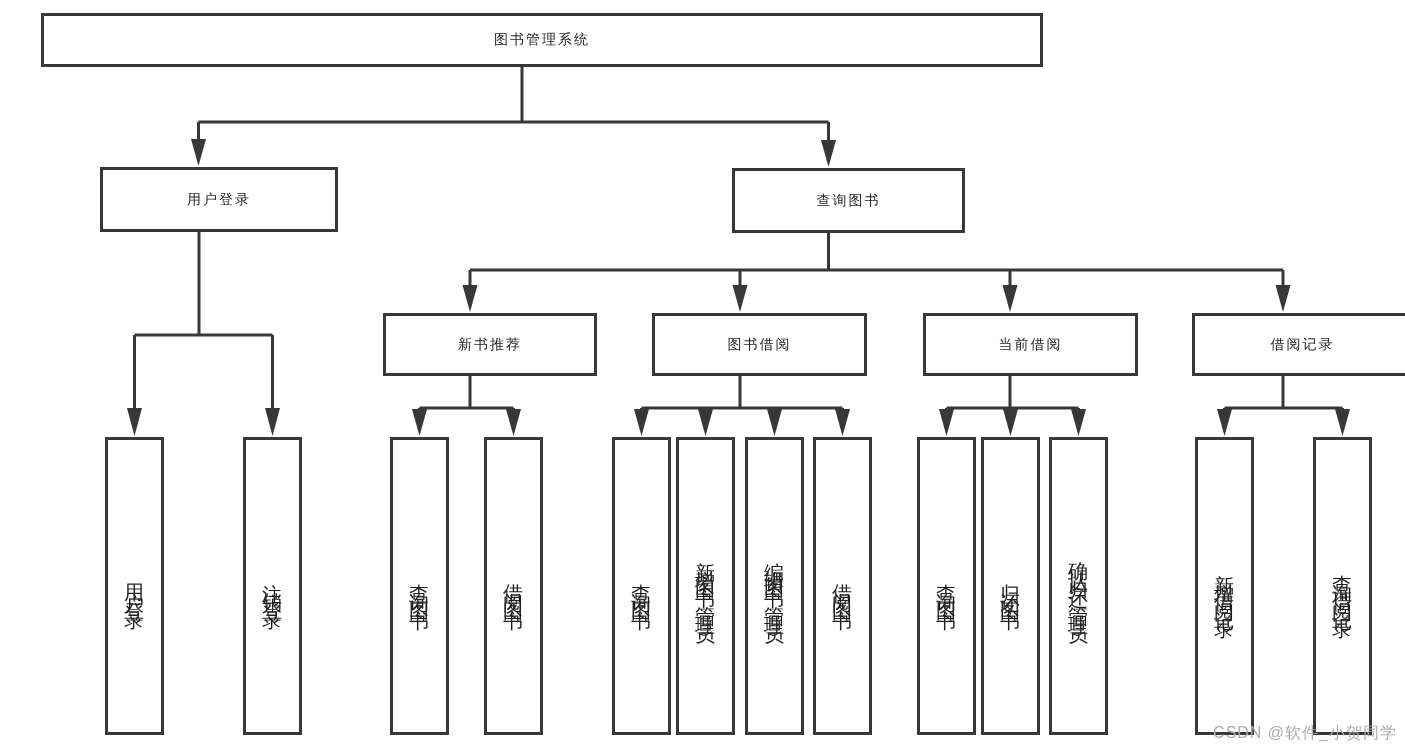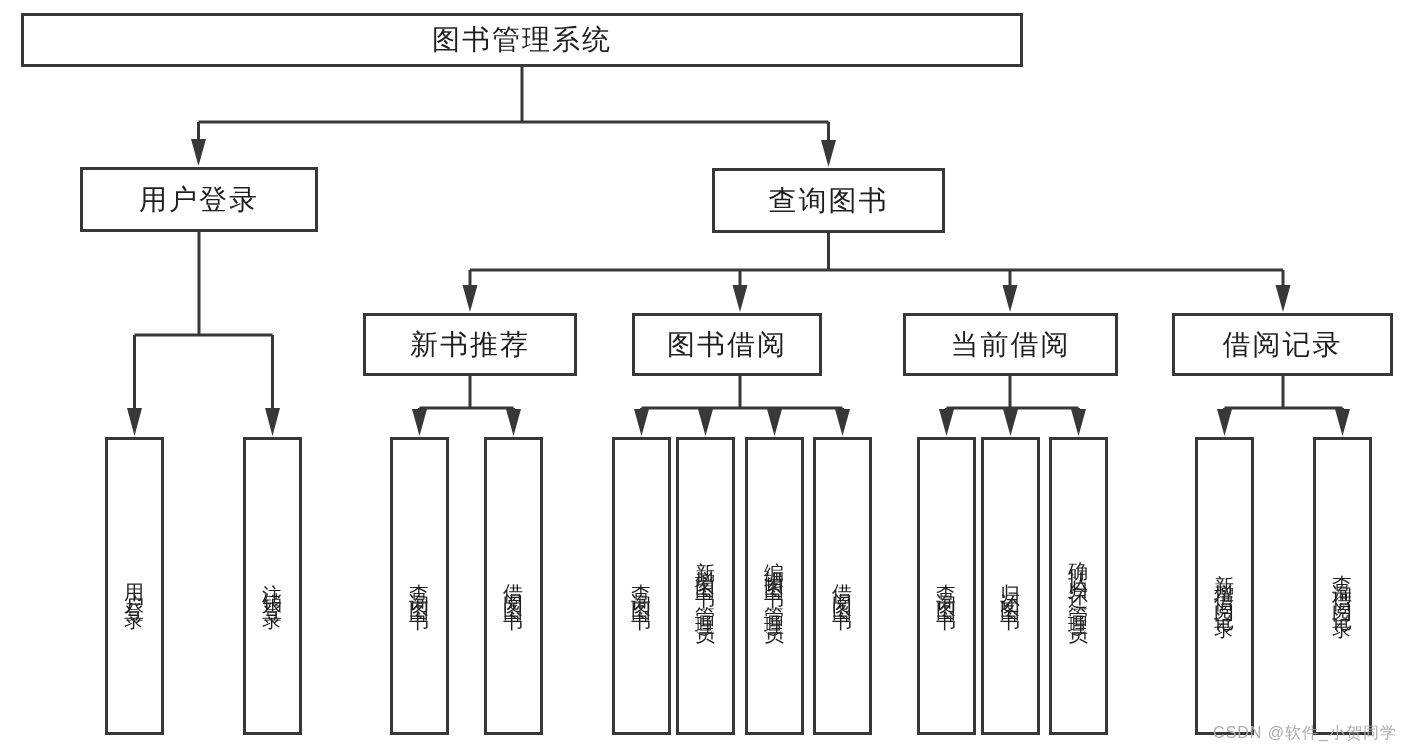--- a/index.html
+++ b/index.html
@@ -22,23 +22,24 @@
     box-sizing: border-box;
     background: #ffffff;
     border: 3px solid #383838;
     display: flex;
     align-items: center;
     justify-content: center;
     color: #1f1f1f;
     text-align: center;
   }
   .hbox {
-    font-size: 28px;
+    font-size: 14px;
     letter-spacing: 2px;
     white-space: nowrap;
+    margin-left: 20px;
   }
   .vbox {
     writing-mode: vertical-rl;
     text-orientation: mixed;
     font-size: 20px;
     letter-spacing: 9px;
     line-height: 1;
     white-space: nowrap;
   }
   .watermark {
@@ -91,21 +92,21 @@
     <polygon fill="#383838" stroke="none" points="1217,409 1232,409 1224.5,436"></polygon>
     <polygon fill="#383838" stroke="none" points="1335,409 1350,409 1342.5,436"></polygon>
   </svg>
 
   <div class="node hbox" style="left:21px; top:13px; width:1002px; height:54px;">图书管理系统</div>
 
   <div class="node hbox" style="left:80px; top:167px; width:238px; height:65px;">用户登录</div>
   <div class="node hbox" style="left:712px; top:168px; width:233px; height:65px;">查询图书</div>
 
   <div class="node hbox" style="left:363px; top:313px; width:214px; height:63px;">新书推荐</div>
-  <div class="node hbox" style="left:632px; top:313px; width:190px; height:63px;">图书借阅</div>
+  <div class="node hbox" style="left:632px; top:313px; width:215px; height:63px;">图书借阅</div>
   <div class="node hbox" style="left:1172px; top:313px; width:221px; height:63px;">借阅记录</div>
   <div class="node hbox" style="left:903px; top:313px; width:215px; height:63px;">当前借阅</div>
 
   <div class="node vbox" style="left:105px; top:437px; width:59px; height:298px;">用户登录</div>
   <div class="node vbox" style="left:243px; top:437px; width:59px; height:298px;">注销登录</div>
 
   <div class="node vbox" style="left:390px; top:437px; width:59px; height:298px;">查询图书</div>
   <div class="node vbox" style="left:484px; top:437px; width:59px; height:298px;">借阅图书</div>
 
   <div class="node vbox" style="left:612px; top:437px; width:59px; height:298px;">查询图书</div>

